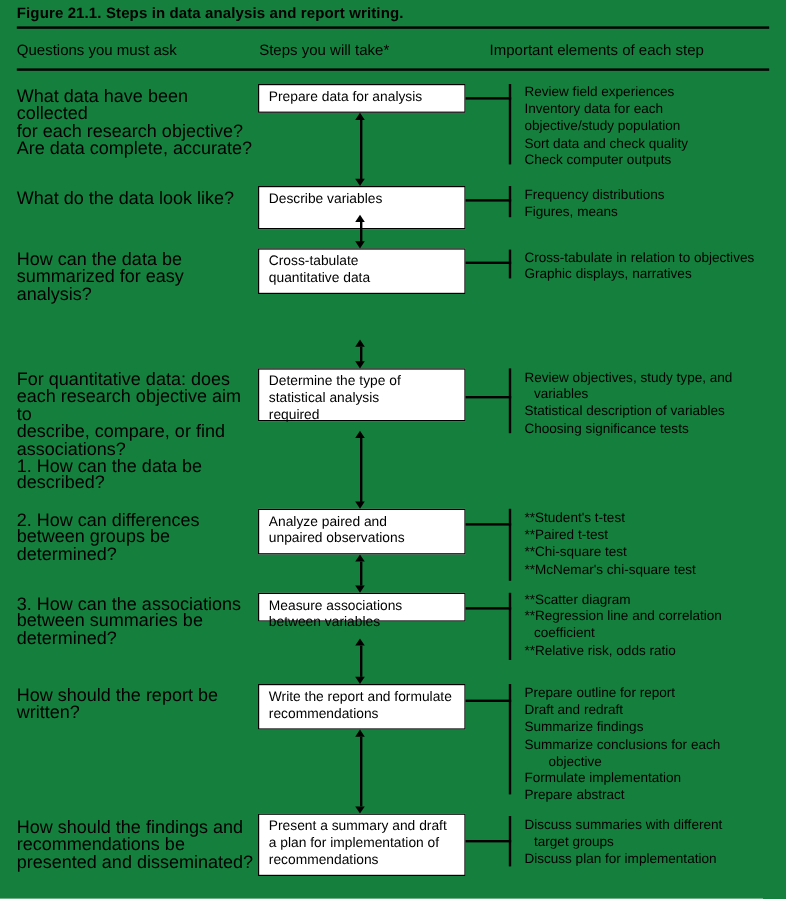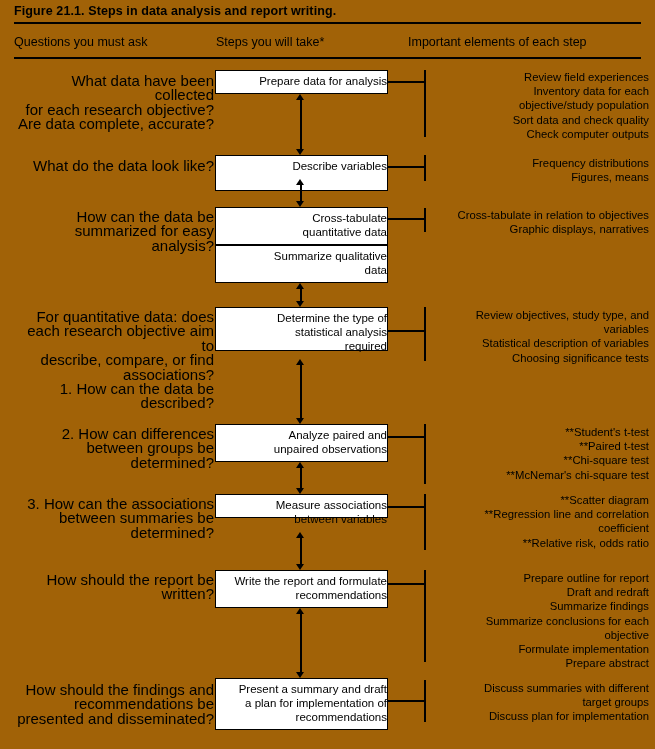--- a/index.html
+++ b/index.html
@@ -2,21 +2,21 @@
 <html><head>
 <meta charset="utf-8">
 <style>
   html,body{margin:0;padding:0;background:#fff;}
   body{
     width:655px;height:749px;
     font-family:"Liberation Sans","DejaVu Sans",sans-serif;
     color:#000;
     -webkit-font-smoothing:none;
   }
-  #page{position:relative;width:655px;height:749px;overflow:hidden;background:#a16207;text-align:right;}
+  #page{position:relative;width:655px;height:749px;overflow:hidden;background:#15803d;}
 
   
   .fig-title{
     position:absolute;left:14px;top:4px;
     font-size:12.5px;font-weight:bold;letter-spacing:0.1px;
     white-space:nowrap;
   }
   .rule{position:absolute;background:#000;}
   .rule-top{left:14px;top:22px;width:627px;height:2px;}
   .rule-mid{left:14px;top:57px;width:627px;height:2px;}
@@ -111,24 +111,20 @@
       <div>recommendations be</div>
       <div>presented and disseminated?</div>
     </div>
 
   <div class="fbox" style="top:70px;height:24px">Prepare data for analysis</div>
   <div class="fbox" style="top:155px;height:36px">Describe variables</div>
   <div class="fbox" style="top:207px;height:38px">
       <div>Cross-tabulate</div>
       <div>quantitative data</div>
     </div>
-  <div class="fbox" style="top:245px;height:38px">
-      <div>Summarize qualitative</div>
-      <div>data</div>
-    </div>
   <div class="fbox" style="top:307px;height:44px">
       <div>Determine the type of</div>
       <div>statistical analysis</div>
       <div>required</div>
     </div>
   <div class="fbox" style="top:424px;height:38px">
       <div>Analyze paired and</div>
       <div>unpaired observations</div>
     </div>
   <div class="fbox" style="top:494px;height:24px">
@@ -228,21 +224,21 @@
       <div>**Scatter diagram</div>
       <div>**Regression line and correlation</div>
       <div style="padding-left: 8px;">coefficient</div>
       <div>**Relative risk, odds ratio</div>
     </div>
   <div class="etext" style="top:571px">
       <div>Prepare outline for report</div>
       <div>Draft and redraft</div>
       <div>Summarize findings</div>
       <div>Summarize conclusions for each</div>
-      <div style="padding-left: 8px;">objective</div>
+      <div style="padding-left: 8px; margin-left: 12px;">objective</div>
       <div>Formulate implementation</div>
       <div>Prepare abstract</div>
     </div>
   <div class="etext" style="top:681px">
       <div>Discuss summaries with different</div>
       <div style="padding-left: 8px;">target groups</div>
       <div>Discuss plan for implementation</div>
     </div>
 
 </div>

